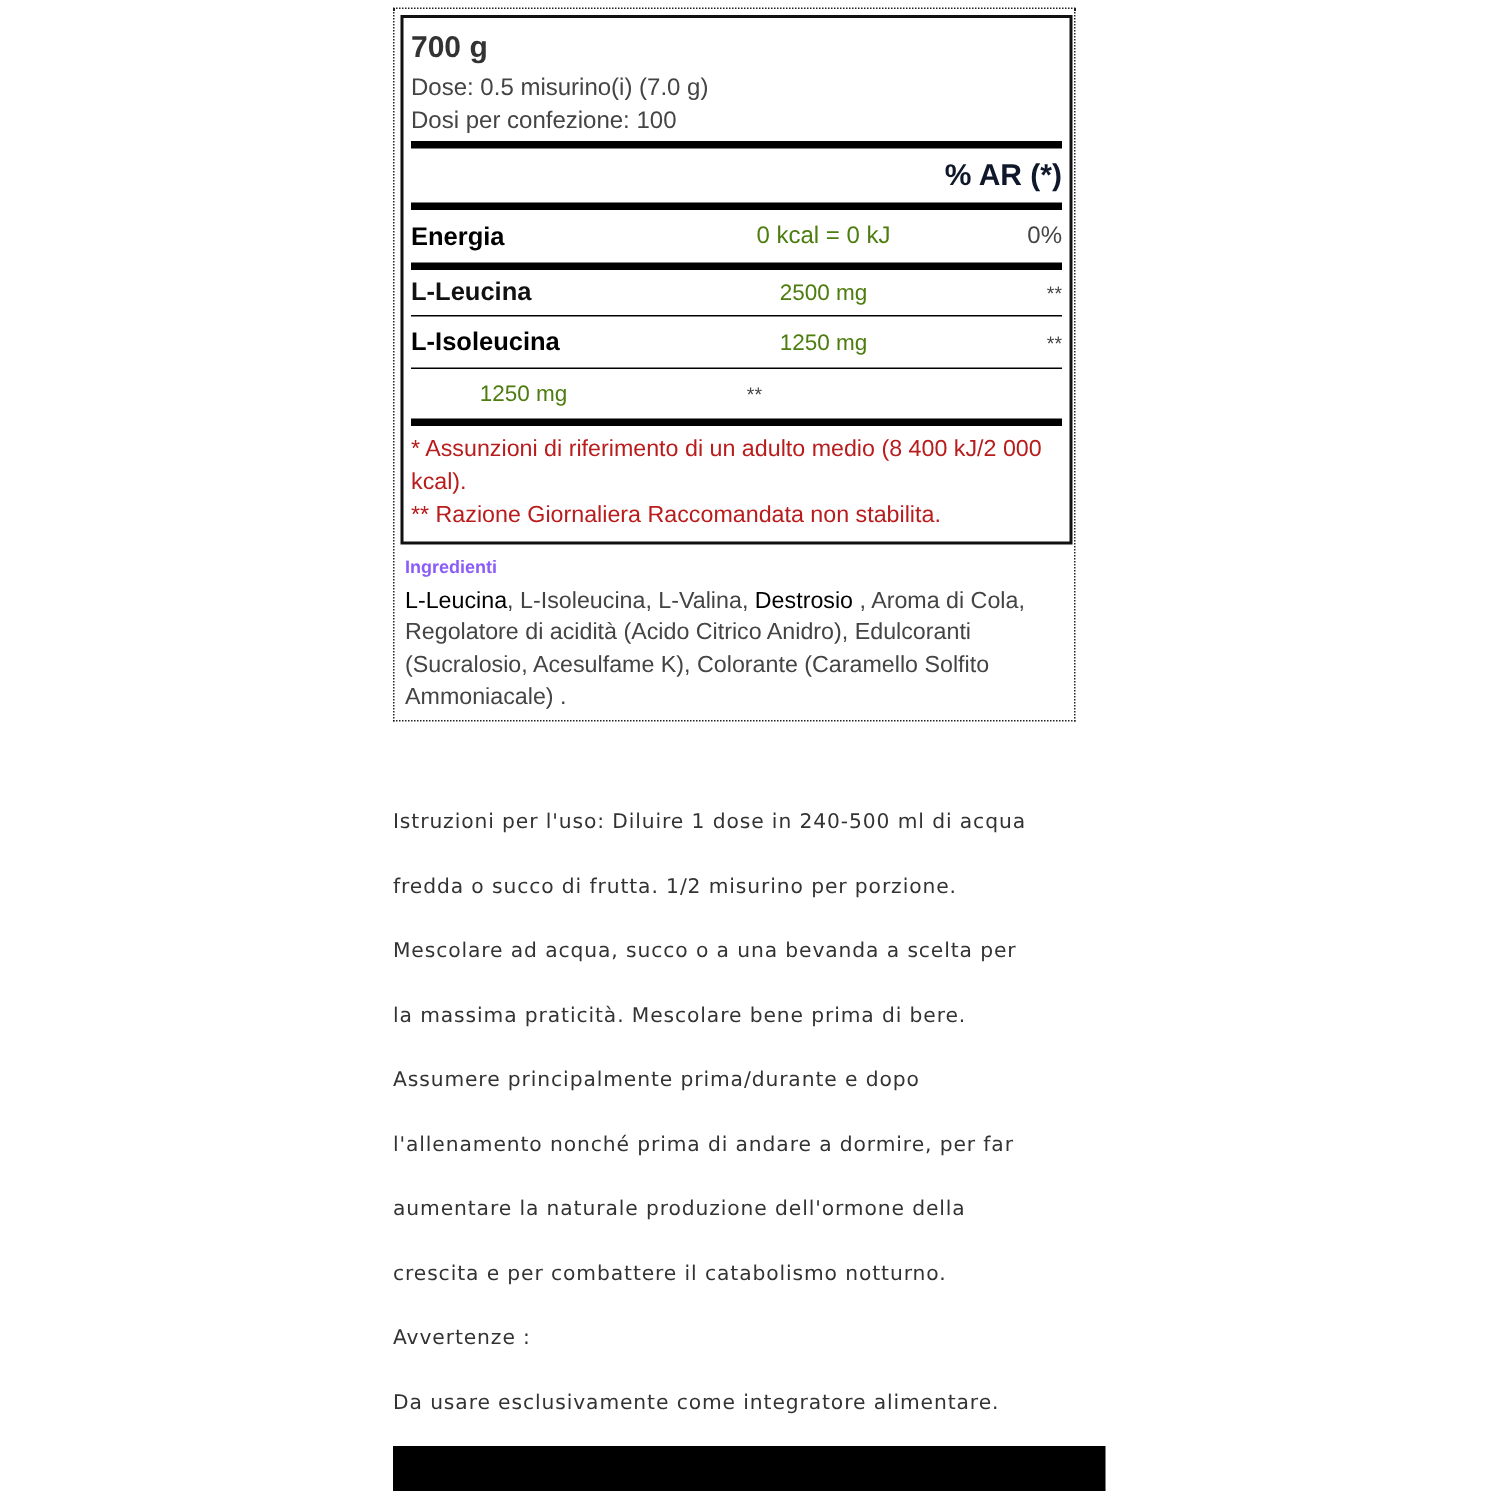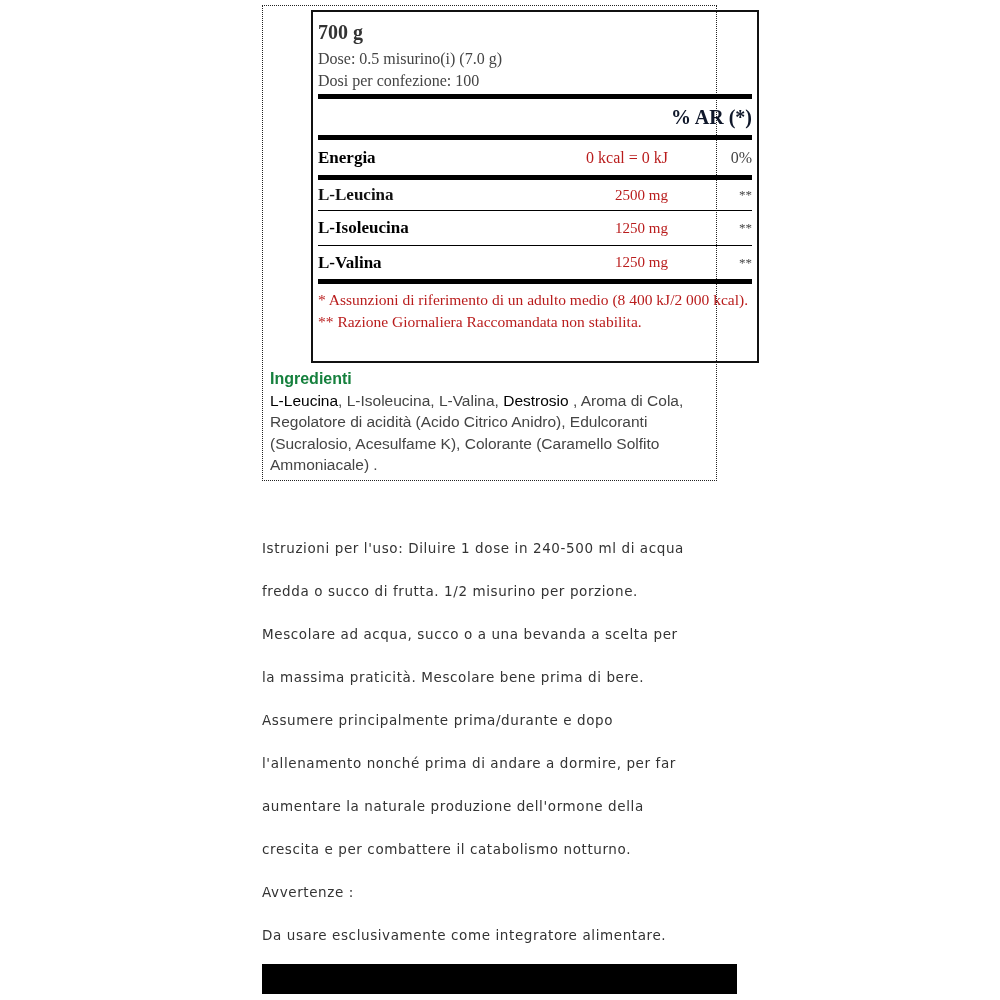--- a/index.html
+++ b/index.html
@@ -4,40 +4,40 @@
   <style>
     html, body { margin: 0; padding: 0; background: #ffffff; }
     body { width: 1000px; height: 1000px; position: relative; overflow: hidden; }
     .outer {
       position: absolute; left: 262px; top: 5px; width: 455px; height: 476px;
       border: 1px dotted #222; box-sizing: border-box;
     }
     .label {
       position: absolute; left: 267px; top: 10px; width: 448px; height: 353px;
       border: 2px solid #111; box-sizing: border-box; padding: 0 5px;
-      font-family: Liberation Serif, serif; color: #444; margin-left: 44px;
+      font-family: Liberation Sans, sans-serif; color: #444;
     }
     .title { font-size: 20px; font-weight: bold; color: #333; margin-top: 8px; height: 24px; line-height: 24px; }
     .line { font-size: 16px; line-height: 22px; color: #444; }
     .rule-thick { height: 5px; background: #000; }
     .rule-thin { height: 1px; background: #000; }
     .row { display: flex; align-items: center; height: 30px; }
     .row .name { flex: 1; font-size: 17px; font-weight: bold; color: #000000; }
     .row .name.dark { color: #111; }
-    .row .amt { width: 150px; text-align: right; font-size: 15px; color: #b91c1c; }
+    .row .amt { width: 150px; text-align: center; font-size: 15px; color: #4d7c0f; }
     .row .ar { width: 84px; text-align: right; font-size: 13px; color: #444; }
     .row.energy .amt { font-size: 16px; }
     .row.energy .ar { font-size: 16px; }
     .hdr { height: 36px; display: flex; justify-content: flex-end; align-items: center; font-size: 20px; font-weight: bold; color: #0f172a; }
     .foot { font-size: 15.5px; line-height: 22px; color: #b91c1c; margin-top: 5px; }
     .ingr {
       position: absolute; left: 270px; top: 368px; width: 445px;
       font-family: "Liberation Sans", sans-serif; font-size: 15.5px; line-height: 21.5px; color: #444;
     }
-    .ingr .h { font-weight: bold; font-size: 16px; color: #15803d; }
+    .ingr .h { font-weight: bold; font-size: 12px; color: #8b5cf6; }
     .ingr b { font-weight: normal; color: #000; }
     .instr {
       position: absolute; left: 262px; top: 516px; width: 480px;
       font-family: "DejaVu Sans", sans-serif; font-size: 13.5px; line-height: 21.5px; color: #333;
       letter-spacing: 0.6px; white-space: pre-line;
     }
     .bar { position: absolute; left: 262px; top: 964px; width: 475px; height: 30px; background: #000; }
   </style>
 </head>
 <body>
@@ -63,21 +63,20 @@
     <span class="ar">**</span>
   </div>
   <div class="rule-thin"></div>
   <div class="row" style="height:34px">
     <span class="name">L-Isoleucina</span>
     <span class="amt">1250 mg</span>
     <span class="ar">**</span>
   </div>
   <div class="rule-thin"></div>
   <div class="row" style="height:33px">
-    <span class="name">L-Valina</span>
     <span class="amt">1250 mg</span>
     <span class="ar">**</span>
   </div>
   <div class="rule-thick"></div>
   <div class="foot">
     <div>* Assunzioni di riferimento di un adulto medio (8 400 kJ/2 000 kcal).</div>
     <div>** Razione Giornaliera Raccomandata non stabilita.</div>
   </div>
 </div>
 

